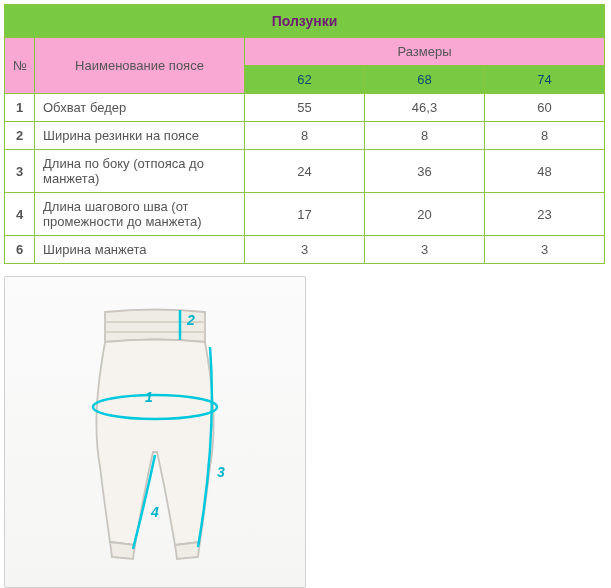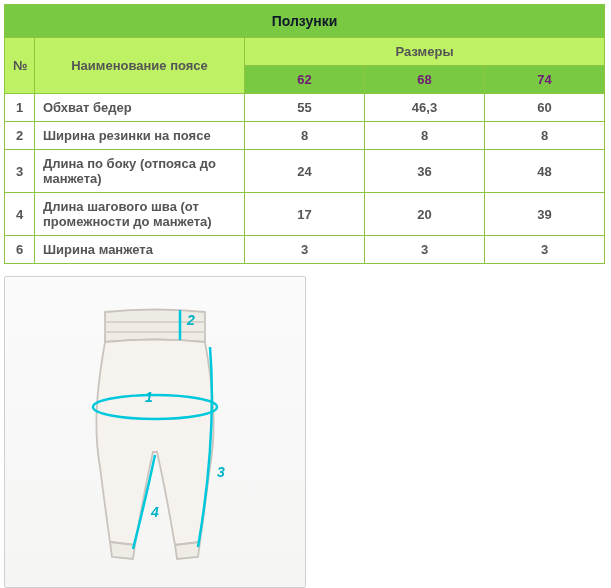--- a/index.html
+++ b/index.html
@@ -14,38 +14,37 @@
     border-collapse: collapse;
     width: 600px;
     table-layout: fixed;
   }
   table.sizing th, table.sizing td {
     border: 1px solid #8cc63f;
     padding: 6px 8px;
     text-align: center;
     vertical-align: middle;
     background: #fff;
-    font-weight: bold;
   }
   table.sizing .title-row th {
     background: #7ac943;
-    color: #0f172a;
+    color: #701a75;
     font-weight: bold;
     font-size: 14px;
     padding: 8px;
   }
   table.sizing .sizes-header th {
-    background: #bef264;
+    background: #f9a8d4;
     color: #555;
-    font-weight: bold;
+    font-weight: normal;
   }
   table.sizing .size-col th {
     background: #7ac943;
-    color: #701a75;
-    font-weight: bold;
+    color: #0c4a6e;
+    font-weight: normal;
   }
   table.sizing td.name {
     text-align: left;
     padding-left: 8px;
   }
   table.sizing td.num {
     font-weight: bold;
     width: 30px;
   }
   table.sizing col.c-num { width: 30px; }
@@ -121,21 +120,21 @@
       <td class="name">Длина по боку (отпояса до манжета)</td>
       <td>24</td>
       <td>36</td>
       <td>48</td>
     </tr>
     <tr>
       <td class="num">4</td>
       <td class="name">Длина шагового шва (от промежности до манжета)</td>
       <td>17</td>
       <td>20</td>
-      <td>39</td>
+      <td>23</td>
     </tr>
     <tr>
       <td class="num">6</td>
       <td class="name">Ширина манжета</td>
       <td>3</td>
       <td>3</td>
       <td>3</td>
     </tr>
   </tbody>
 </table>

